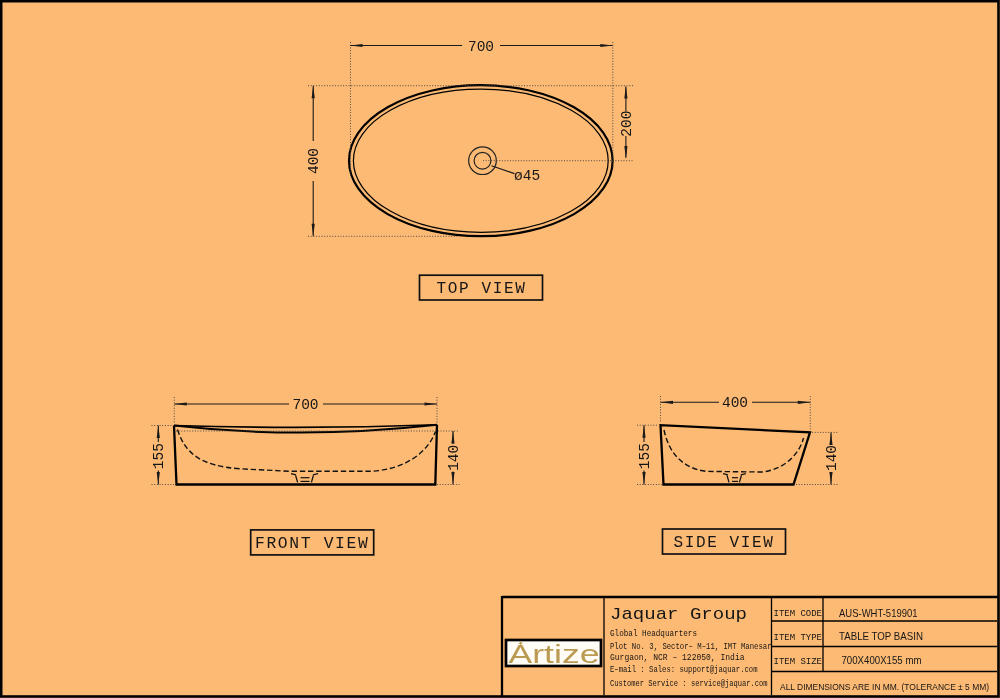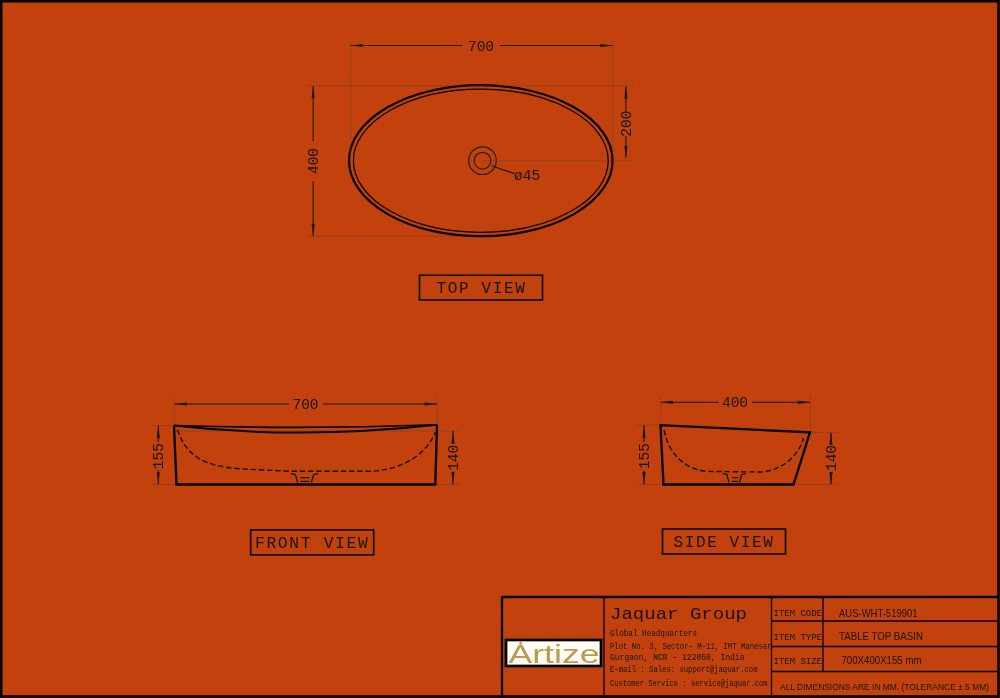--- a/index.html
+++ b/index.html
@@ -1,16 +1,16 @@
 <!DOCTYPE html>
 <html><head>
 <meta charset="utf-8">
 <style>
   html,body{margin:0;padding:0;background:#ffffff;}
-  #page{position:relative;width:1000px;height:698px;background:#c2410c;overflow:hidden;text-align:right;}
+  #page{position:relative;width:1000px;height:698px;background:#fdba74;overflow:hidden;text-align:right;}
   svg text{font-family:"Liberation Mono",monospace;fill:#161616;}
   .dim{font-size:14.5px;letter-spacing:0px;}
   .vlabel{font-size:16px;letter-spacing:1.6px;}
 </style>
 </head>
 <body>
 <div id="page">
 <svg width="1000" height="698" viewBox="0 0 1000 698" xmlns="http://www.w3.org/2000/svg">
 
 <g>

